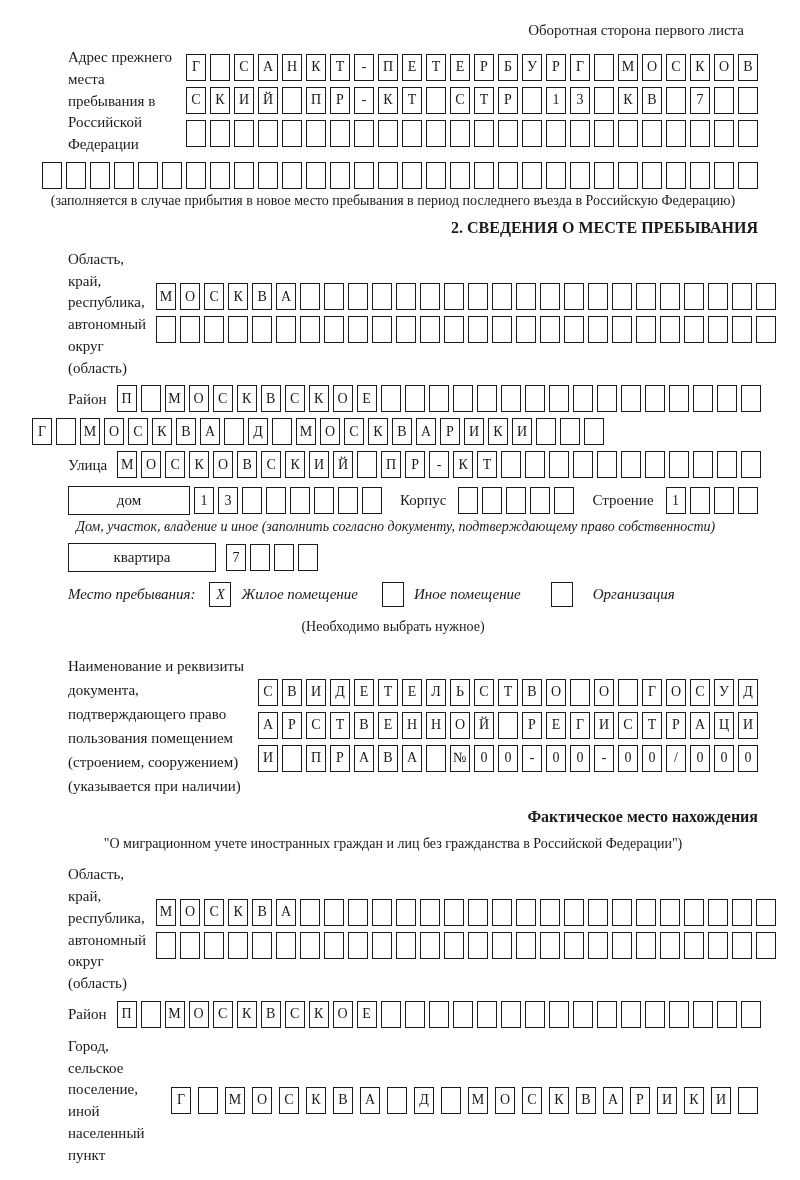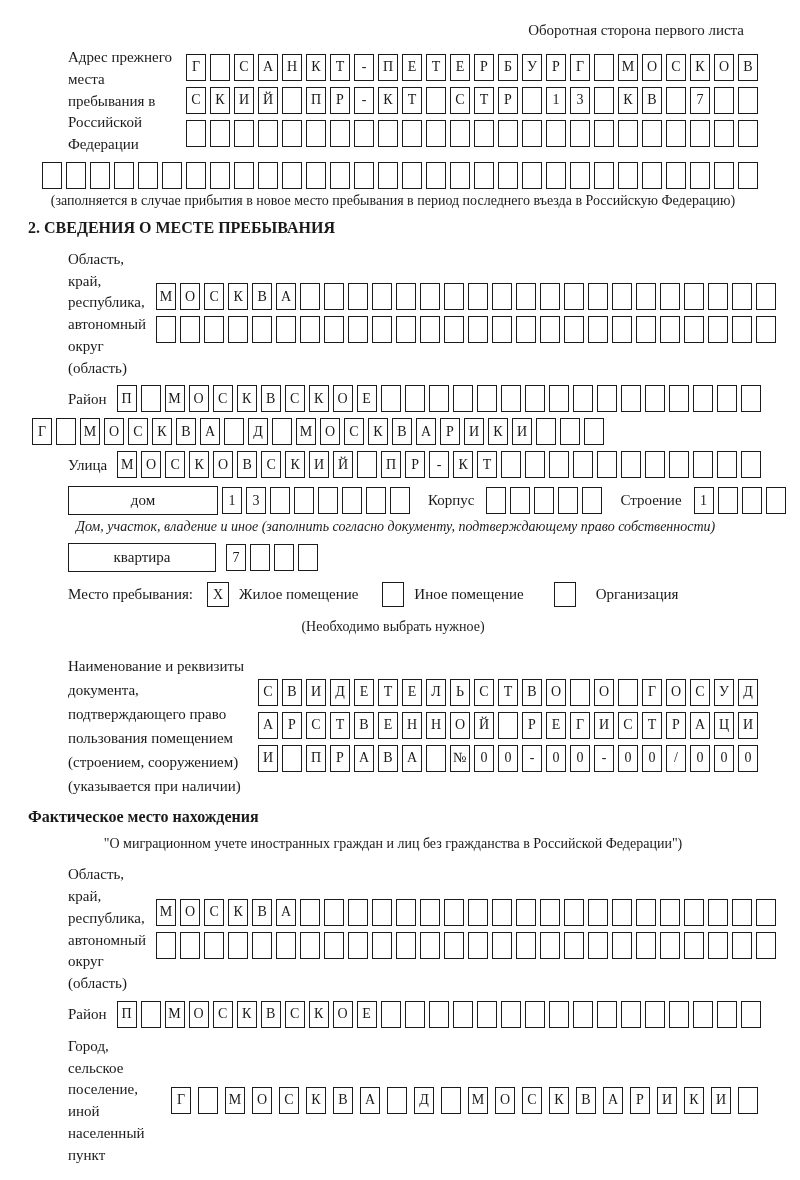--- a/index.html
+++ b/index.html
@@ -16,29 +16,29 @@
   .cell{
     box-sizing:border-box;width:20px;height:27px;margin-left:4px;
     border:1.6px solid #1c1c1c;display:inline-flex;align-items:center;justify-content:center;
     font-size:14px;line-height:1;background:#fff;flex:0 0 auto;
   }
   .wide .cell{margin-left:7px;}
   .rows{display:flex;flex-direction:column;gap:6px;}
   .fieldline{display:flex;align-items:center;margin-bottom:6px;}
   .fieldlabel{flex:1 1 auto;padding:2px 6px 0 40px;line-height:1.45;}
   .note-c{text-align:center;font-size:14px;margin:4px 0 10px 0;}
-  .sec-title{text-align:left;font-weight:bold;font-size:16px;margin:10px 0 10px 0;}
+  .sec-title{text-align:right;font-weight:bold;font-size:16px;margin:10px 0 10px 0;}
   .namebox{
     box-sizing:border-box;border:1.6px solid #1c1c1c;height:29px;
     display:inline-flex;align-items:center;justify-content:center;background:#fff;flex:0 0 auto;
   }
   .inline-row{display:flex;align-items:center;margin:8px 0 2px 40px;}
   .inline-row .gaptext{padding:0 8px 0 18px;}
   .leftnote{margin:4px 0 8px 48px;font-size:14px;font-style:italic;}
-  .checkline{display:flex;align-items:center;margin:10px 0 2px 40px;}
+  .checkline{display:flex;align-items:center;margin:10px 0 2px 40px;font-style:italic;}
   .checkbox{
     box-sizing:border-box;width:22px;height:25px;border:1.6px solid #1c1c1c;
     display:inline-flex;align-items:center;justify-content:center;font-size:14px;margin:0 10px 0 14px;flex:0 0 auto;
   }
   .doc-label{line-height:1.6;}
 </style>
 </head>
 <body>
 
 <div class="page">
@@ -315,21 +315,21 @@
         <span class="cell"></span>
         <span class="cell"></span>
         <span class="cell"></span>
         <span class="cell"></span>
         <span class="cell"></span>
         <span class="cell"></span>
       </div>
   </div>
 
   <div class="inline-row">
-    <div class="namebox" style="width:150px;">дом</div>
+    <div class="namebox" style="width:122px;">дом</div>
     <div class="boxrow left">
         <span class="cell">1</span>
         <span class="cell">3</span>
         <span class="cell"></span>
         <span class="cell"></span>
         <span class="cell"></span>
         <span class="cell"></span>
         <span class="cell"></span>
         <span class="cell"></span>
       </div>

